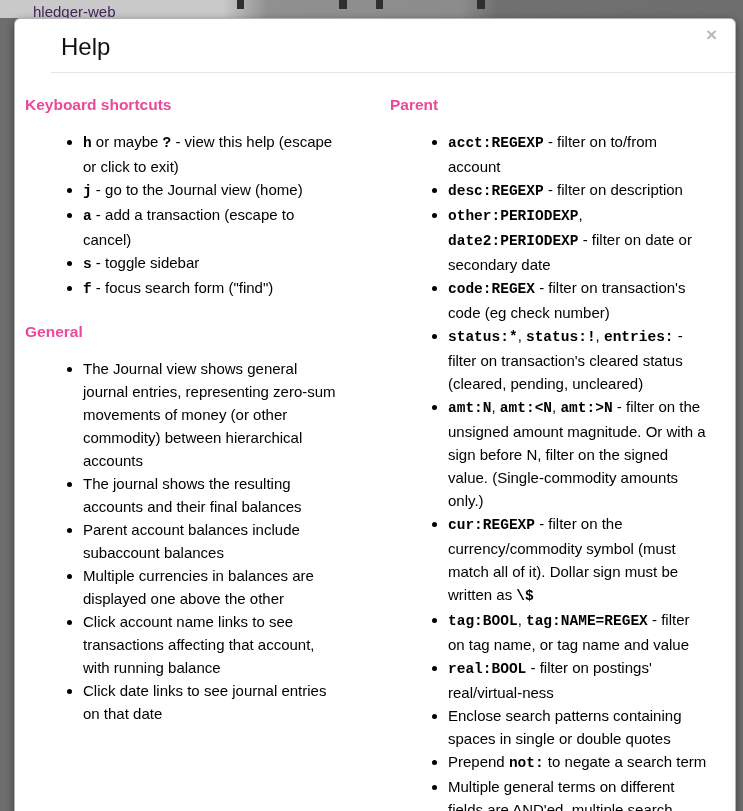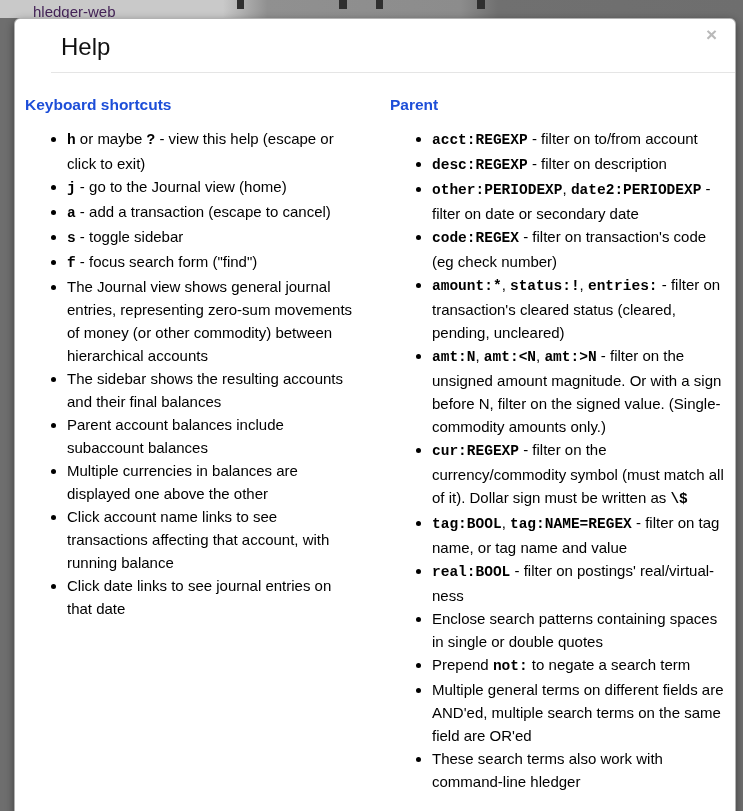--- a/index.html
+++ b/index.html
@@ -29,23 +29,23 @@
     background:var(--modal_bg);border-radius:6px;border:1px solid rgba(0,0,0,0.3);
     box-shadow:0 3px 9px rgba(0,0,0,0.45);color:var(--text);}
   .modal-header{position:relative;padding:12px 20px 9px 10px;border-bottom:1px solid var(--divider);margin-left:36px;}
   .modal-title{font-size:24px;font-weight:400;line-height:32px;color:#111;}
   .close{position:absolute;top:4px;right:16px;background:none;border:none;cursor:pointer;
     font-family:"Liberation Sans",sans-serif;font-size:19px;font-weight:700;color:var(--close);line-height:1;padding:2px;}
   .modal-body{display:flex;padding:6px 10px 28px 10px;}
   .col{min-width:0;}
   .col-left{width:365px;padding-right:30px;}
   .col-right{flex:1;}
-  .section-heading{font-size:15.5px;font-weight:700;line-height:18px;margin:22px 0 13px 0;color:#1d4ed8;}
+  .section-heading{font-size:15.5px;font-weight:700;line-height:18px;margin:22px 0 13px 0;color:#ec4899;}
   .col .section-heading:first-child{margin-top:17px;}
-  .help-list{margin:0;padding-left:42px;list-style:disc outside;}
+  .help-list{margin:16px;padding-left:42px;list-style:disc outside;}
   .help-list li{font-size:15px;line-height:23px;color:#000;}
   .code{font-family:"Liberation Mono","DejaVu Sans Mono",monospace;font-weight:700;font-size:14.5px;}
 </style>
 </head>
 <body>
 
 <div class="backdrop">
   <div class="top-strip">
     <a class="brand">hledger-web</a>
     <div class="frag f1"></div>
@@ -63,37 +63,38 @@
   <div class="modal-body">
     <div class="col col-left">
         <h4 class="section-heading">Keyboard shortcuts</h4>
         <ul class="help-list">
           <li><span class="code">h</span> or maybe <span class="code">?</span> - view this help (escape or click to exit)</li>
           <li><span class="code">j</span> - go to the Journal view (home)</li>
           <li><span class="code">a</span> - add a transaction (escape to cancel)</li>
           <li><span class="code">s</span> - toggle sidebar</li>
           <li><span class="code">f</span> - focus search form ("find")</li>
         </ul>
+        <h4 class="section-heading">General</h4>
         <ul class="help-list">
           <li>The Journal view shows general journal entries, representing zero-sum movements of money (or other commodity) between hierarchical accounts</li>
-          <li>The sidebar shows the resulting accounts and their final balances</li>
+          <li>The journal shows the resulting accounts and their final balances</li>
           <li>Parent account balances include subaccount balances</li>
           <li>Multiple currencies in balances are displayed one above the other</li>
           <li>Click account name links to see transactions affecting that account, with running balance</li>
           <li>Click date links to see journal entries on that date</li>
         </ul>
       </div>
     <div class="col col-right">
         <h4 class="section-heading">Parent</h4>
         <ul class="help-list">
           <li><span class="code">acct:REGEXP</span> - filter on to/from account</li>
           <li><span class="code">desc:REGEXP</span> - filter on description</li>
           <li><span class="code">other:PERIODEXP</span>, <span class="code">date2:PERIODEXP</span> - filter on date or secondary date</li>
           <li><span class="code">code:REGEX</span> - filter on transaction's code (eg check number)</li>
-          <li><span class="code">amount:*</span>, <span class="code">status:!</span>, <span class="code">entries:</span> - filter on transaction's cleared status (cleared, pending, uncleared)</li>
+          <li><span class="code">status:*</span>, <span class="code">status:!</span>, <span class="code">entries:</span> - filter on transaction's cleared status (cleared, pending, uncleared)</li>
           <li><span class="code">amt:N</span>, <span class="code">amt:&lt;N</span>, <span class="code">amt:&gt;N</span> - filter on the unsigned amount magnitude. Or with a sign before N, filter on the signed value. (Single-commodity amounts only.)</li>
           <li><span class="code">cur:REGEXP</span> - filter on the currency/commodity symbol (must match all of it). Dollar sign must be written as <span class="code">\$</span></li>
           <li><span class="code">tag:BOOL</span>, <span class="code">tag:NAME=REGEX</span> - filter on tag name, or tag name and value</li>
           <li><span class="code">real:BOOL</span> - filter on postings' real/virtual-ness</li>
           <li>Enclose search patterns containing spaces in single or double quotes</li>
           <li>Prepend <span class="code">not:</span> to negate a search term</li>
           <li>Multiple general terms on different fields are AND'ed, multiple search terms on the same field are OR'ed</li>
           <li>These search terms also work with command-line hledger</li>
         </ul>
       </div>

